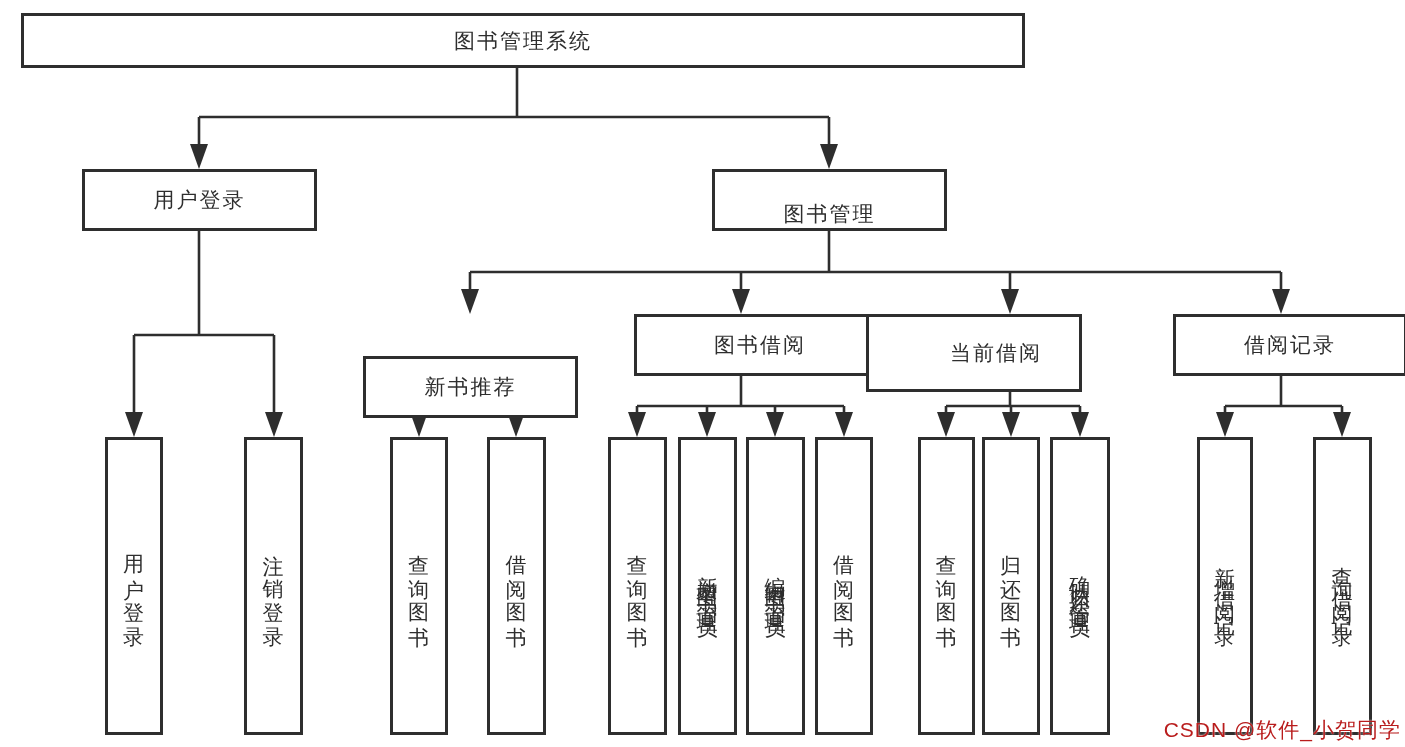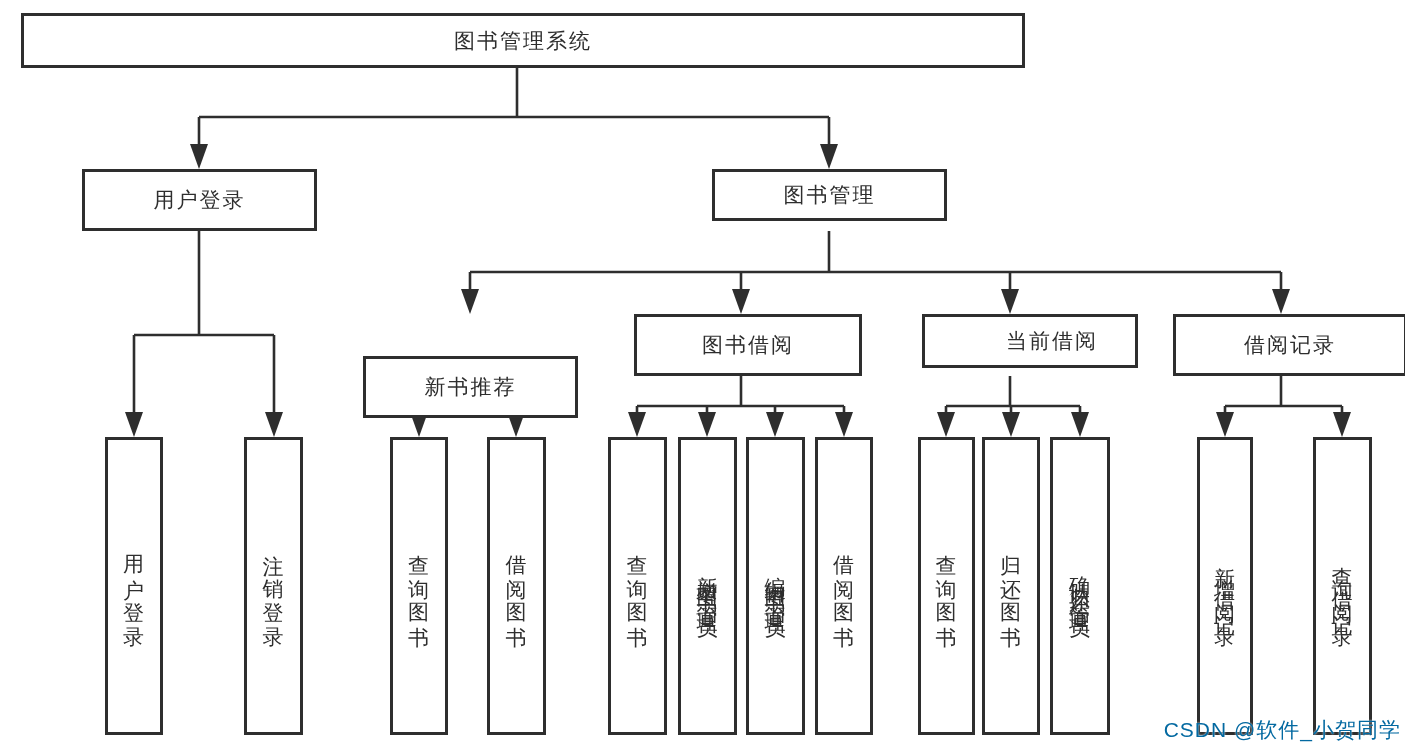--- a/index.html
+++ b/index.html
@@ -34,21 +34,21 @@
     writing-mode:vertical-rl;
     text-orientation:mixed;
     white-space:nowrap;
     font-size:21px;
     line-height:1;
   }
   #watermark{
     position:absolute;
     right:4px;top:716px;
     font-size:21px;
-    color:#0369a1;
+    color:#b91c1c;
     text-shadow:0 0 2px #ffffff;
     letter-spacing:1px;
     z-index:3;
   }
 </style>
 </head>
 <body>
 
 <div id="stage">
 
@@ -99,31 +99,31 @@
     </g>
   </svg>
 
   <div class="hbox" style="left:21px;top:13px;width:1004px;height:55px;">
     <span>图书管理系统</span>
   </div>
 
   <div class="hbox" style="left:82px;top:169px;width:235px;height:62px;">
     <span>用户登录</span>
   </div>
-  <div class="hbox" style="left:712px;top:169px;width:235px;height:52px;">
+  <div class="hbox" style="left:712px;top:169px;width:235px;height:62px;align-items:flex-end;">
     <span>图书管理</span>
   </div>
 
   <div class="hbox" style="left:363px;top:314px;width:215px;height:62px;margin-top:42px;">
     <span>新书推荐</span>
   </div>
-  <div class="hbox" style="left:634px;top:314px;width:228px;height:62px;">
+  <div class="hbox" style="left:634px;top:314px;width:252px;height:62px;">
     <span>图书借阅</span>
   </div>
-  <div class="hbox" style="left:922px;top:314px;width:216px;height:54px;padding-left:44px;">
+  <div class="hbox" style="left:866px;top:314px;width:216px;height:78px;padding-left:44px;">
     <span>当前借阅</span>
   </div>
   <div class="hbox" style="left:1173px;top:314px;width:234px;height:62px;">
     <span>借阅记录</span>
   </div>
 
   <div class="vbox" style="left:105px;width:58px;">
     <span class="vtext" style="letter-spacing: 24px;">用户登录</span>
   </div>
   <div class="vbox" style="left:244px;width:59px;">

